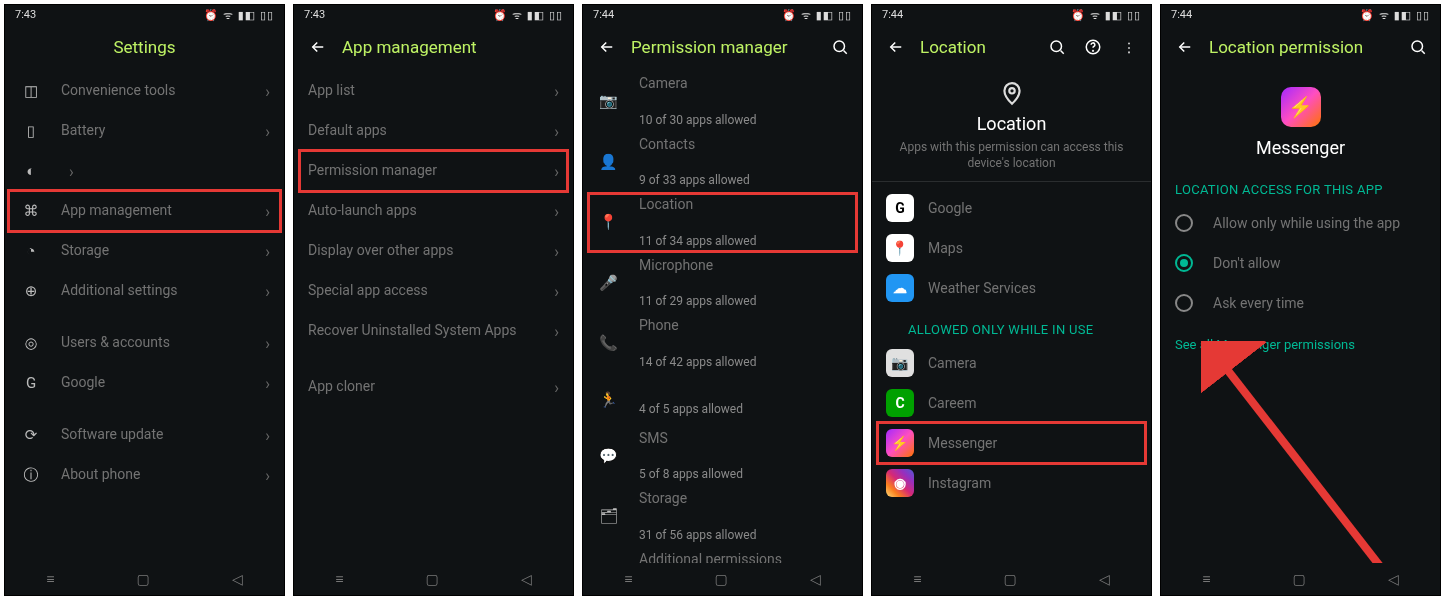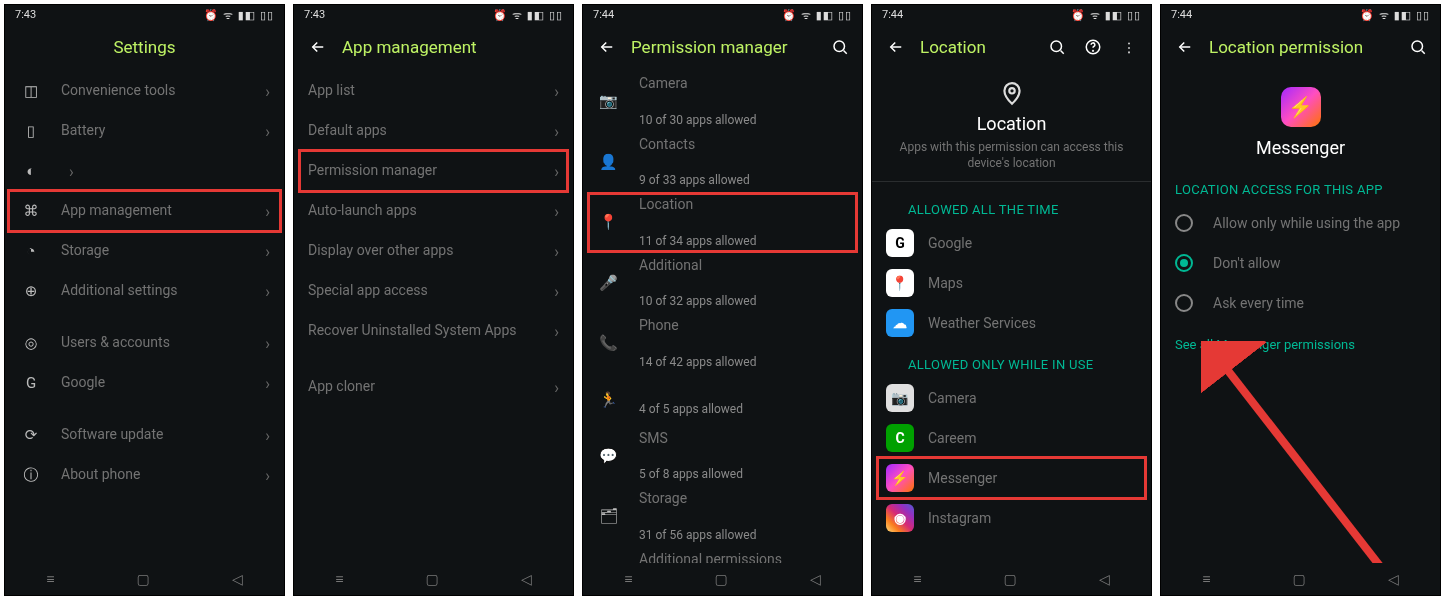--- a/index.html
+++ b/index.html
@@ -400,22 +400,22 @@
         <div class="highlight" style="inset: 0px 4px;"></div>
         <span class="ic">📍</span>
         <div class="lbl-wrap">
           <span class="lbl">Location</span>
           <span class="sub">11 of 34 apps allowed</span>
         </div>
       </div>
       <div class="row tall">
         <span class="ic">🎤</span>
         <div class="lbl-wrap">
-          <span class="lbl">Additional</span>
-          <span class="sub">10 of 32 apps allowed</span>
+          <span class="lbl">Microphone</span>
+          <span class="sub">11 of 29 apps allowed</span>
         </div>
       </div>
       <div class="row tall">
         <span class="ic">📞</span>
         <div class="lbl-wrap">
           <span class="lbl">Phone</span>
           <span class="sub">14 of 42 apps allowed</span>
         </div>
       </div>
       <div class="row tall">
@@ -488,21 +488,20 @@
         <div class="glyph">     
           <svg width="26" height="26" viewBox="0 0 24 24" fill="none" stroke="#ddd" stroke-width="2">
             <path d="M12 21s-7-6.5-7-12a7 7 0 1 1 14 0c0 5.5-7 12-7 12z"></path>
             <circle cx="12" cy="9" r="2.5"></circle>
           </svg>     
         </div>     
         <div class="big-title">Location</div>     
         <div class="desc">Apps with this permission can access this device's location</div>
       </div>
       <div class="divider"></div>
-      <div class="sec-header">ALLOWED ALL THE TIME</div>
       <div class="row">
         <div class="app-ic g">G</div>
         <span class="lbl">Google</span>
       </div>
       <div class="row">
         <div class="app-ic maps">📍</div>
         <span class="lbl">Maps</span>
       </div>
       <div class="row">
         <div class="app-ic weather">☁</div>

